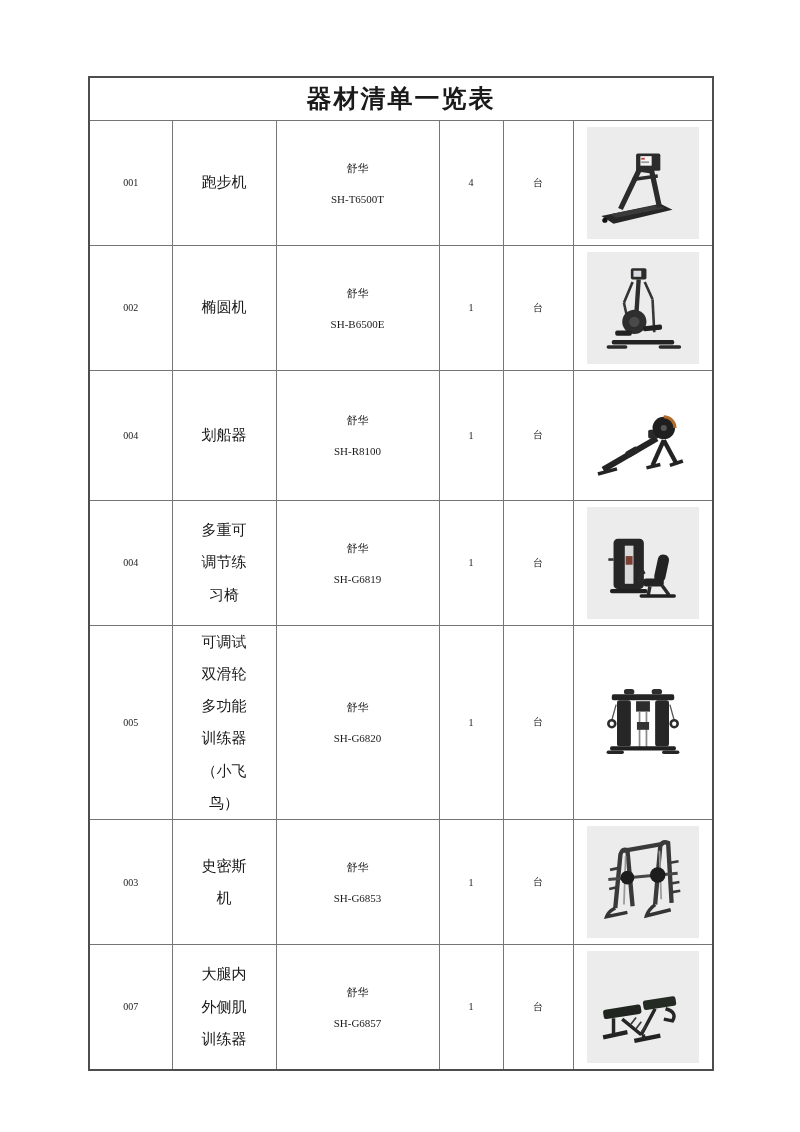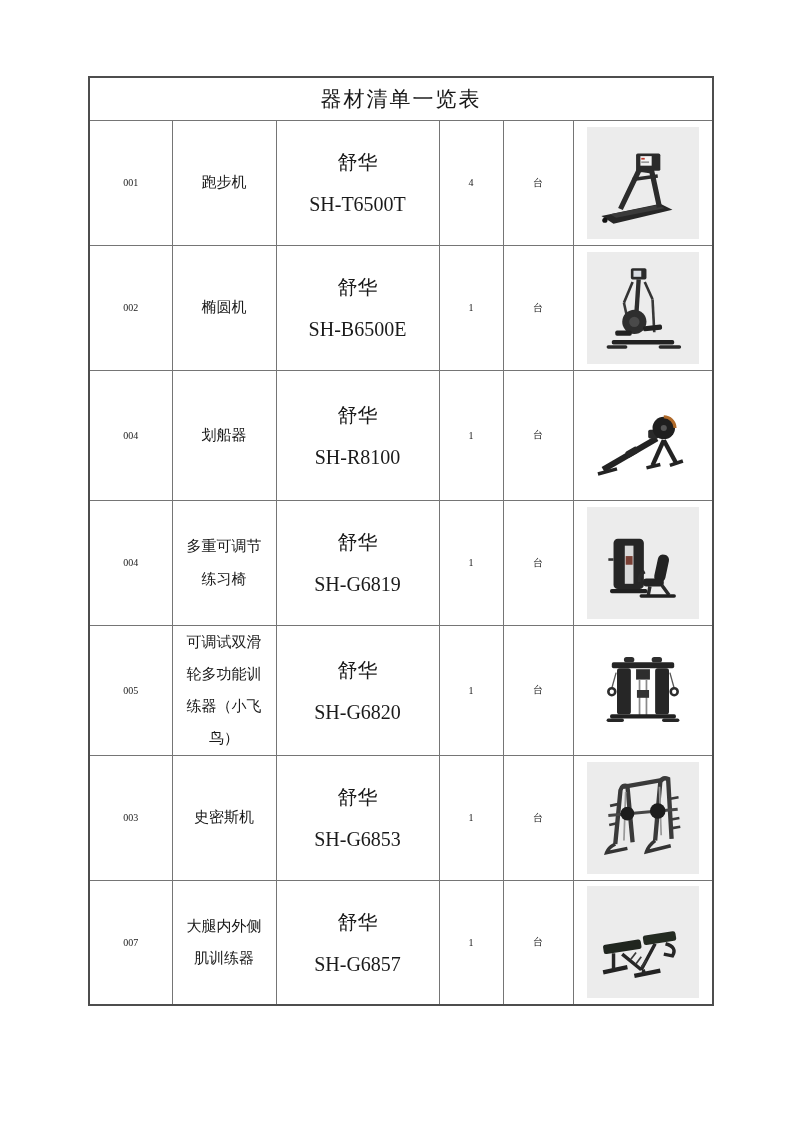--- a/index.html
+++ b/index.html
@@ -19,40 +19,40 @@
     border: 2px solid #4d4d4d;
   }
   table.equip th, table.equip td {
     border: 1px solid #757575;
     text-align: center;
     vertical-align: middle;
     overflow: hidden;
   }
   tr.title-row th {
     height: 43px;
-    font-size: 21px;
-    font-weight: normal;
+    font-size: 25px;
+    font-weight: bold;
     letter-spacing: 2px;
   }
   tr.head-row th {
     height: 43px;
     font-size: 17px;
     font-weight: bold;
   }
   tr.data-row { height: 125px; }
   tr.data-row.tall { height: 130px; }
   td.no-cell, td.qty-cell, td.unit-cell { font-size: 10px; }
   td.name-cell {
     font-size: 15px;
     line-height: 2.15;
-    padding: 0 11px;
+    padding: 0 26px;
     word-break: break-all;
     line-break: strict;
   }
-  td.model-cell { font-size: 20px; }
+  td.model-cell { font-size: 11px; }
   .model-brand { margin-bottom: 17px; }
   td.img-cell { padding: 0; }
   .img-box {
     width: 112px; height: 112px;
     margin: 0 auto;
     display: flex; align-items: center; justify-content: center;
   }
   .img-box svg { display: block; }
 </style>
 </head>

